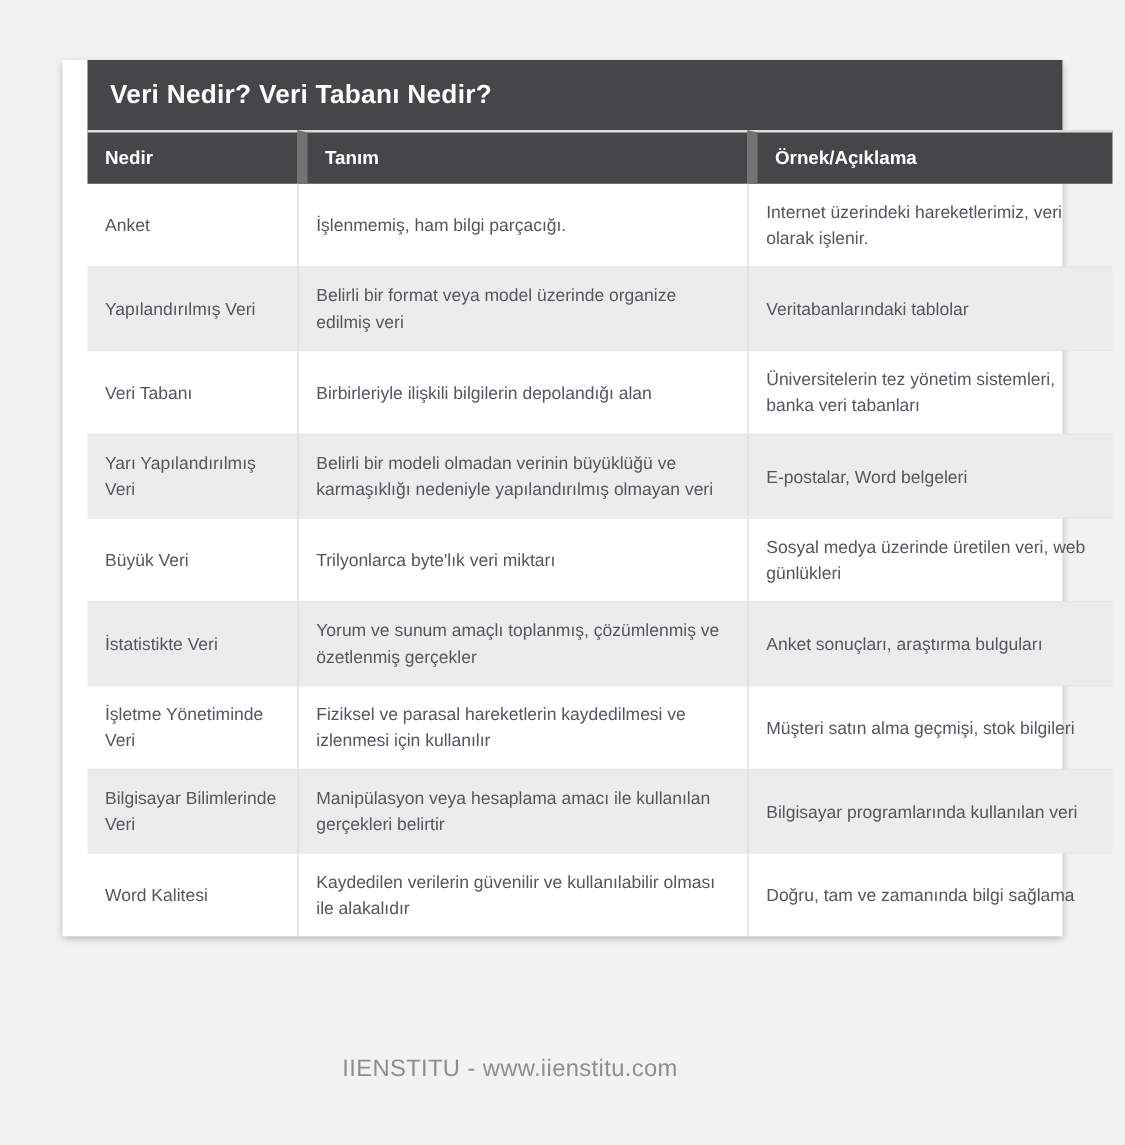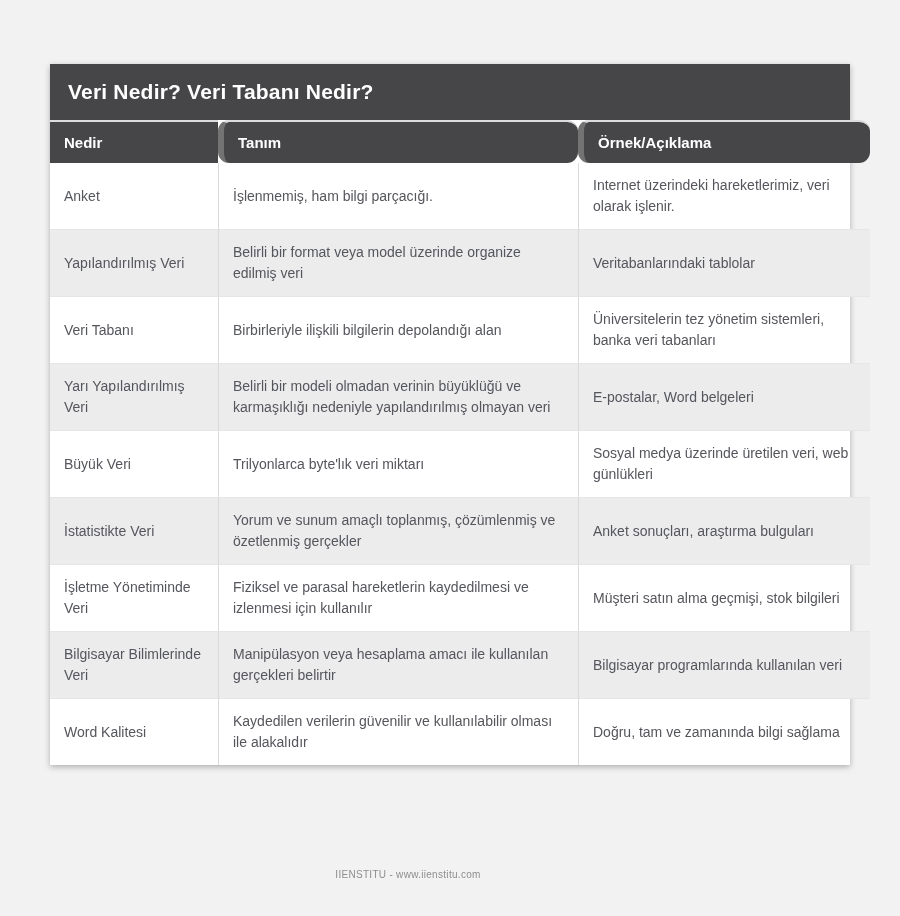--- a/index.html
+++ b/index.html
@@ -14,24 +14,25 @@
     position: relative;
     width: 900px;
     height: 916px;
     background: var(--page-bg, #f2f2f3);
     overflow: hidden;
   }
 
   .card {
     position: absolute;
     left: 50px;
-    top: 64px;
+    top: 48px;
     width: 800px;
     background: var(--card-bg, #ffffff);
     box-shadow: 0 2px 6px rgba(0,0,0,0.28);
+    padding-left: 20px;
   }
 
   .title-bar {
     background: var(--header-bg, #464648);
     color: var(--text-header, #ffffff);
     font-size: 21px;
     font-weight: bold;
     height: 56px;
     line-height: 56px;
     padding: 0 18px;
@@ -57,22 +58,21 @@
     font-size: 15px;
     font-weight: bold;
     text-align: left;
     vertical-align: middle;
     height: 43px;
     padding: 4px 14px;
     border-top: 2px solid var(--border-light, #dcdcdc);
   }
 
   table.concept-table thead th + th {
-    border-left: 6px solid #737373;
-    border-radius: 11px;
+    border-left: 8px solid #737373;
   }
 
   table.concept-table tbody td {
     font-size: 14px;
     line-height: 21px;
     color: var(--text-body, #55565c);
     vertical-align: middle;
     padding: 12px 12px 12px 14px;
     height: 65px;
   }
@@ -88,24 +88,23 @@
   table.concept-table tbody tr:nth-child(even) {
     background: var(--row-alt-bg, #ececed);
   }
 
   .footer {
     position: absolute;
     left: 0;
     top: 845px;
     width: 816px;
     text-align: center;
-    font-size: 10px;
+    font-size: 19px;
     color: var(--footer-text, #8e8e90);
     letter-spacing: 0.3px;
-    margin-top: 24px;
   }
 </style>
 </head>
 <body>
 
 <div class="page">
 
   <div class="card">
 
     <div class="title-bar">Veri Nedir? Veri Tabanı Nedir?</div>

